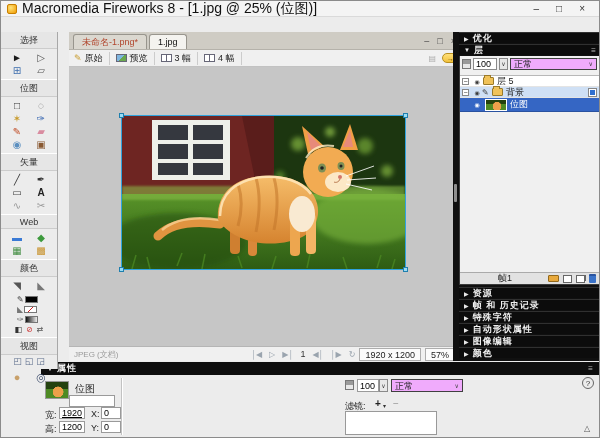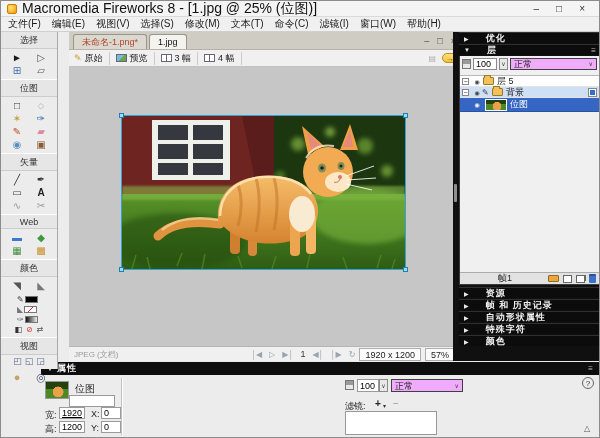--- a/index.html
+++ b/index.html
@@ -53,21 +53,21 @@
   #statusbar{height:15px;background:#f0f0f0;border-top:1px solid #b5b5b5;display:flex;align-items:center;padding:0 3px;font-size:8px}
   #fmt{color:#9a9a9a;padding-left:2px}
   #nav{margin-left:auto;display:flex;align-items:center;gap:7px;color:#9aa4ae;font-size:8px}
   #nav .num{color:#333;font-size:9px}
   .sbbox{height:13px;line-height:12px;background:#fbfbfb;border:1px solid #adadad;padding:0 5px;font-size:9px;color:#222;margin-left:4px}
   #zoomdd{font-size:6px;color:#555;margin:0 1px 0 2px}
 
   
   #dock{left:452px;top:31px;width:148px;height:329px;background:#101010;padding-left:6px}
   #dockgrip{position:absolute;left:1px;top:152px;width:3px;height:18px;background:#8f8f8f;border-radius:1px}
-  .phead{height:11px;background:#0c0c0c;border-top:1px solid #303030;display:flex;align-items:center;gap:17px;padding:0 5px;margin-bottom:1px}
+  .phead{height:11px;background:#0c0c0c;border-top:1px solid #303030;display:flex;align-items:center;gap:4px;padding:0 5px;margin-bottom:1px}
   .phead .ar{font-size:6px;color:#e8e8e8}
   .phead .pt{font-size:9px;font-weight:bold;color:#f0f0f0;letter-spacing:1px;white-space:nowrap}
   .phead .opt{margin-left:auto;font-size:8px;color:#bbb}
   #layersbody{background:#f0f0f0;height:229px;position:relative;border:1px solid #3a3a3a;border-top:none}
   #blendrow{display:flex;align-items:center;gap:2px;padding:2px 3px 2px 2px}
   .opic{width:9px;height:10px;border:1px solid #777;background:linear-gradient(180deg,#9a9a9a 50%,#e8e8e8 50%)}
   .numin{width:24px;height:12px;border:1px solid #8a8a8a;background:#fff;font-size:9px;padding:0 2px;font-family:inherit}
   .ddar{width:9px;height:12px;border:1px solid #8a8a8a;background:#e8e8e8;font-size:6px;line-height:11px;text-align:center;color:#444}
   .select{height:12px;border:1px solid #404040;background:#f0abfc;font-size:9px;line-height:11px;padding:0 3px;display:flex;flex:1}
   .select .sv{flex:1;white-space:nowrap;overflow:hidden}
@@ -115,32 +115,20 @@
   <div class="abs" id="titlebar">
     <div id="fwicon"></div>
     <div id="title">Macromedia Fireworks 8 - [1.jpg @ 25% (位图)]</div>
     <div class="wctl">
       <span>–</span>
       <span>□</span>
       <span>×</span>
     </div>
   </div>
 
-  <div class="abs" id="menubar">
-    <span>文件(F)</span>
-    <span>编辑(E)</span>
-    <span>视图(V)</span>
-    <span>选择(S)</span>
-    <span>修改(M)</span>
-    <span>文本(T)</span>
-    <span>命令(C)</span>
-    <span>滤镜(I)</span>
-    <span>窗口(W)</span>
-    <span>帮助(H)</span>
-  </div>
 
   <div class="abs" id="toolbox">
     <div class="tb-h">选择</div>
     <div class="tools">
       <span class="tool" style="color:#1a1a1a">►</span>
       <span class="tool" style="color:#555">▷</span>
       <span class="tool" style="color:#3f6fae">⊞</span>
       <span class="tool" style="color:#555">▱</span>
     </div>
     <div class="tb-h">位图</div>
@@ -407,25 +395,29 @@
       <div class="phead">
         <span class="ar">▶</span>
         <span class="pt">资源</span>
       </div>
       <div class="phead">
         <span class="ar">▶</span>
         <span class="pt">帧 和 历史记录</span>
       </div>
       <div class="phead">
         <span class="ar">▶</span>
+        <span class="pt">特殊字符</span>
+      </div>
+      <div class="phead">
+        <span class="ar">▶</span>
         <span class="pt">自动形状属性</span>
       </div>
       <div class="phead">
         <span class="ar">▶</span>
-        <span class="pt">特殊字符</span>
+        <span class="pt">图像编辑</span>
       </div>
       <div class="phead">
         <span class="ar">▶</span>
         <span class="pt">颜色</span>
       </div>
     </div>
   </div>
 
   <div class="abs" id="props">
     <div id="propshead">

